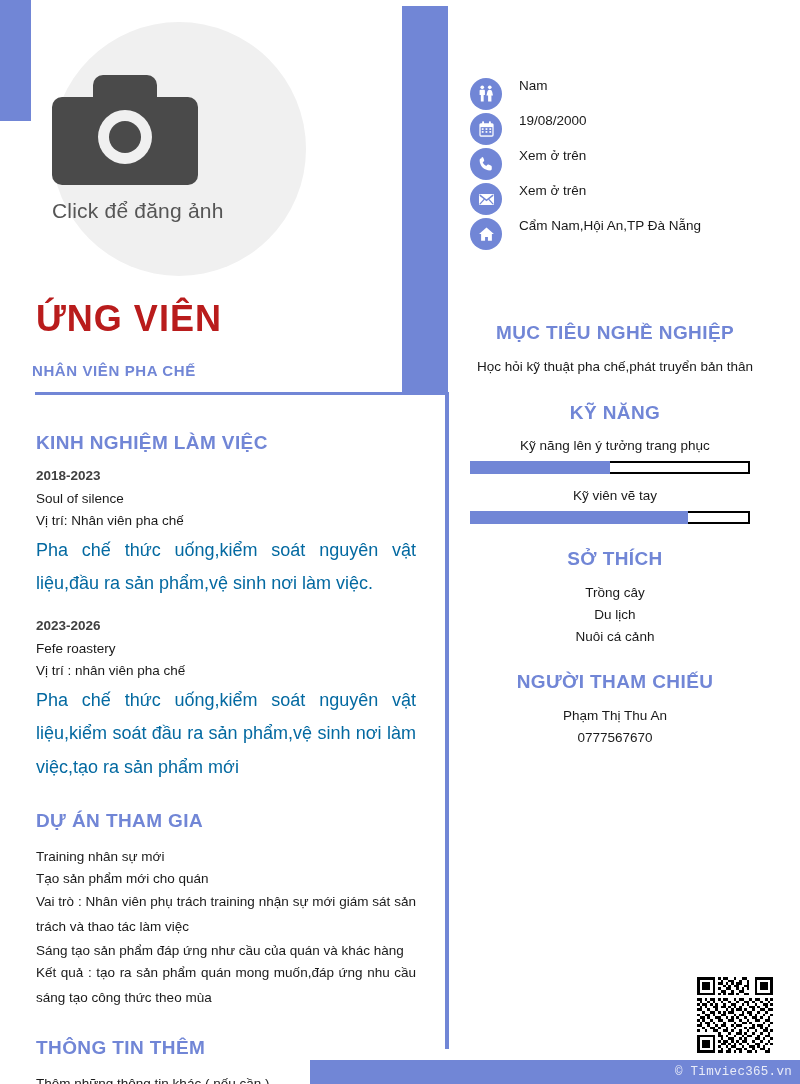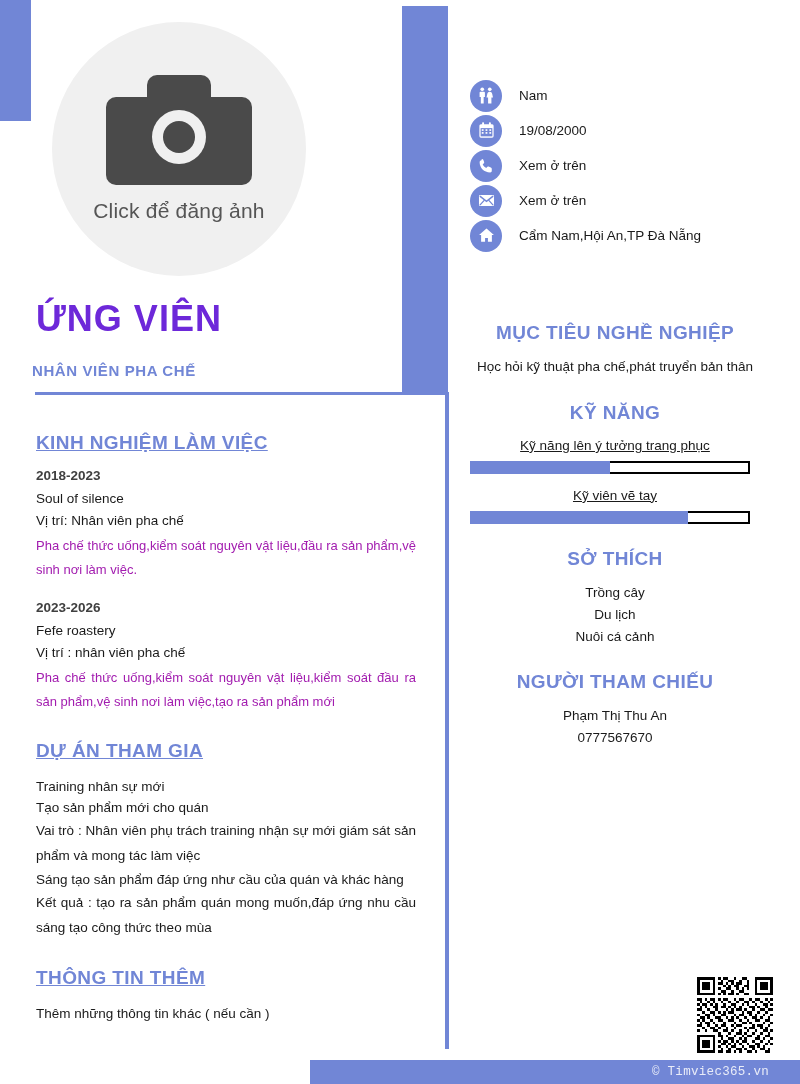--- a/index.html
+++ b/index.html
@@ -47,21 +47,21 @@
 
   
   .avatar {
     position: absolute;
     left: 52px; top: 22px;
     width: 254px; height: 254px;
     border-radius: 50%;
     background: #f0f0f0;
     display: flex;
     flex-direction: column;
-    align-items: center;
+    align-items: flex-start;
     justify-content: center;
   }
   .avatar .cam {
     width: 146px; height: 110px;
     position: relative;
     margin-bottom: 14px;
   }
   .cam-body {
     position: absolute;
     left: 0; top: 22px;
@@ -95,21 +95,21 @@
     color: #555555;
     letter-spacing: .2px;
   }
 
   
   .name {
     position: absolute;
     left: 36px; top: 298px;
     font-size: 36px;
     font-weight: bold;
-    color: #6d28d9;
+    color: #b91c1c;
     letter-spacing: 1px;
   }
   .jobtitle {
     position: absolute;
     left: 32px; top: 362px;
     font-size: 15px;
     font-weight: bold;
     color: #7186d6;
     letter-spacing: .6px;
   }
@@ -119,39 +119,38 @@
     position: absolute;
     left: 36px; top: 432px;
     width: 380px;
   }
   .sec-h {
     font-size: 19px;
     font-weight: bold;
     color: #7186d6;
     letter-spacing: .4px;
     margin: 0 0 14px 0;
-    text-decoration: underline;
   }
   .sec-h.gap {
     margin-top: 26px;
   }
   .job-date {
     font-size: 13.5px;
     font-weight: bold;
     color: #404040;
     margin-bottom: 5px;
   }
   .job-line {
     font-size: 13.5px;
     color: #1a1a1a;
     line-height: 1.62;
   }
   .job-desc {
-    font-size: 13px;
-    color: #a21caf;
+    font-size: 18px;
+    color: #0369a1;
     line-height: 1.85;
     text-align: justify;
     margin-top: 2px;
   }
   .job-block { margin-bottom: 18px; }
   .plain-line {
     font-size: 13.5px;
     color: #1a1a1a;
     line-height: 1.62;
   }
@@ -163,21 +162,20 @@
   }
 
   
   .rightcol {
     position: absolute;
     left: 470px; top: 78px;
     width: 290px;
   }
   .contact-row {
     display: flex;
-    align-items: center;
     height: 35px;
     margin-bottom: 0px;
   }
   .cicon {
     width: 32px; height: 32px;
     border-radius: 50%;
     background: #7186d6;
     flex: 0 0 32px;
     display: flex;
     align-items: center;
@@ -207,21 +205,20 @@
   .rtext {
     font-size: 13.5px;
     color: #1a1a1a;
     line-height: 1.62;
   }
   .skill-label {
     font-size: 13.5px;
     color: #1a1a1a;
     margin-top: 14px;
     margin-bottom: 8px;
-    text-decoration: underline;
   }
   .bar-track {
     width: 280px;
     height: 13px;
     border: 2px solid #000000;
     box-sizing: border-box;
     background: #ffffff;
     position: relative;
   }
   .bar-fill {
@@ -244,21 +241,21 @@
     width: 490px; height: 24px;
     background: #7186d6;
     display: flex;
     align-items: center;
     justify-content: flex-end;
   }
   .footer-text {
     font-family: "Liberation Mono", monospace;
     font-size: 12.5px;
     color: #e9ecf8;
-    margin-right: 31px;
+    margin-right: 8px;
     letter-spacing: .3px;
   }
 </style>
 </head>
 <body>
 
 <div id="cv">
 
   <div class="deco-topleft"></div>
   <div class="deco-vbar"></div>
@@ -292,21 +289,21 @@
     <div class="job-block">
       <div class="job-date">2023-2026</div>
       <div class="job-line">Fefe roastery</div>
       <div class="job-line">Vị trí : nhân viên pha chế</div>
       <div class="job-desc">Pha chế thức uống,kiểm soát nguyên vật liệu,kiểm soát đầu ra sản phẩm,vệ sinh nơi làm việc,tạo ra sản phẩm mới</div>
     </div>
 
     <div class="sec-h gap">DỰ ÁN THAM GIA</div>
     <div class="plain-line">Training nhân sự mới</div>
     <div class="plain-line">Tạo sản phẩm mới cho quán</div>
-    <div class="plain-just">Vai trò : Nhân viên phụ trách training nhận sự mới giám sát sản phẩm và mong tác làm việc</div>
+    <div class="plain-just">Vai trò : Nhân viên phụ trách training nhận sự mới giám sát sản trách và thao tác làm việc</div>
     <div class="plain-line">Sáng tạo sản phẩm đáp ứng như cầu của quán và khác hàng</div>
     <div class="plain-just">Kết quả : tạo ra sản phẩm quán mong muốn,đáp ứng nhu cầu sáng tạo công thức theo mùa</div>
 
     <div class="sec-h gap">THÔNG TIN THÊM</div>
     <div class="plain-line">Thêm những thông tin khác ( nếu cần )</div>
   </div>
 
   <div class="rightcol">
 
     <div class="contact-row">

